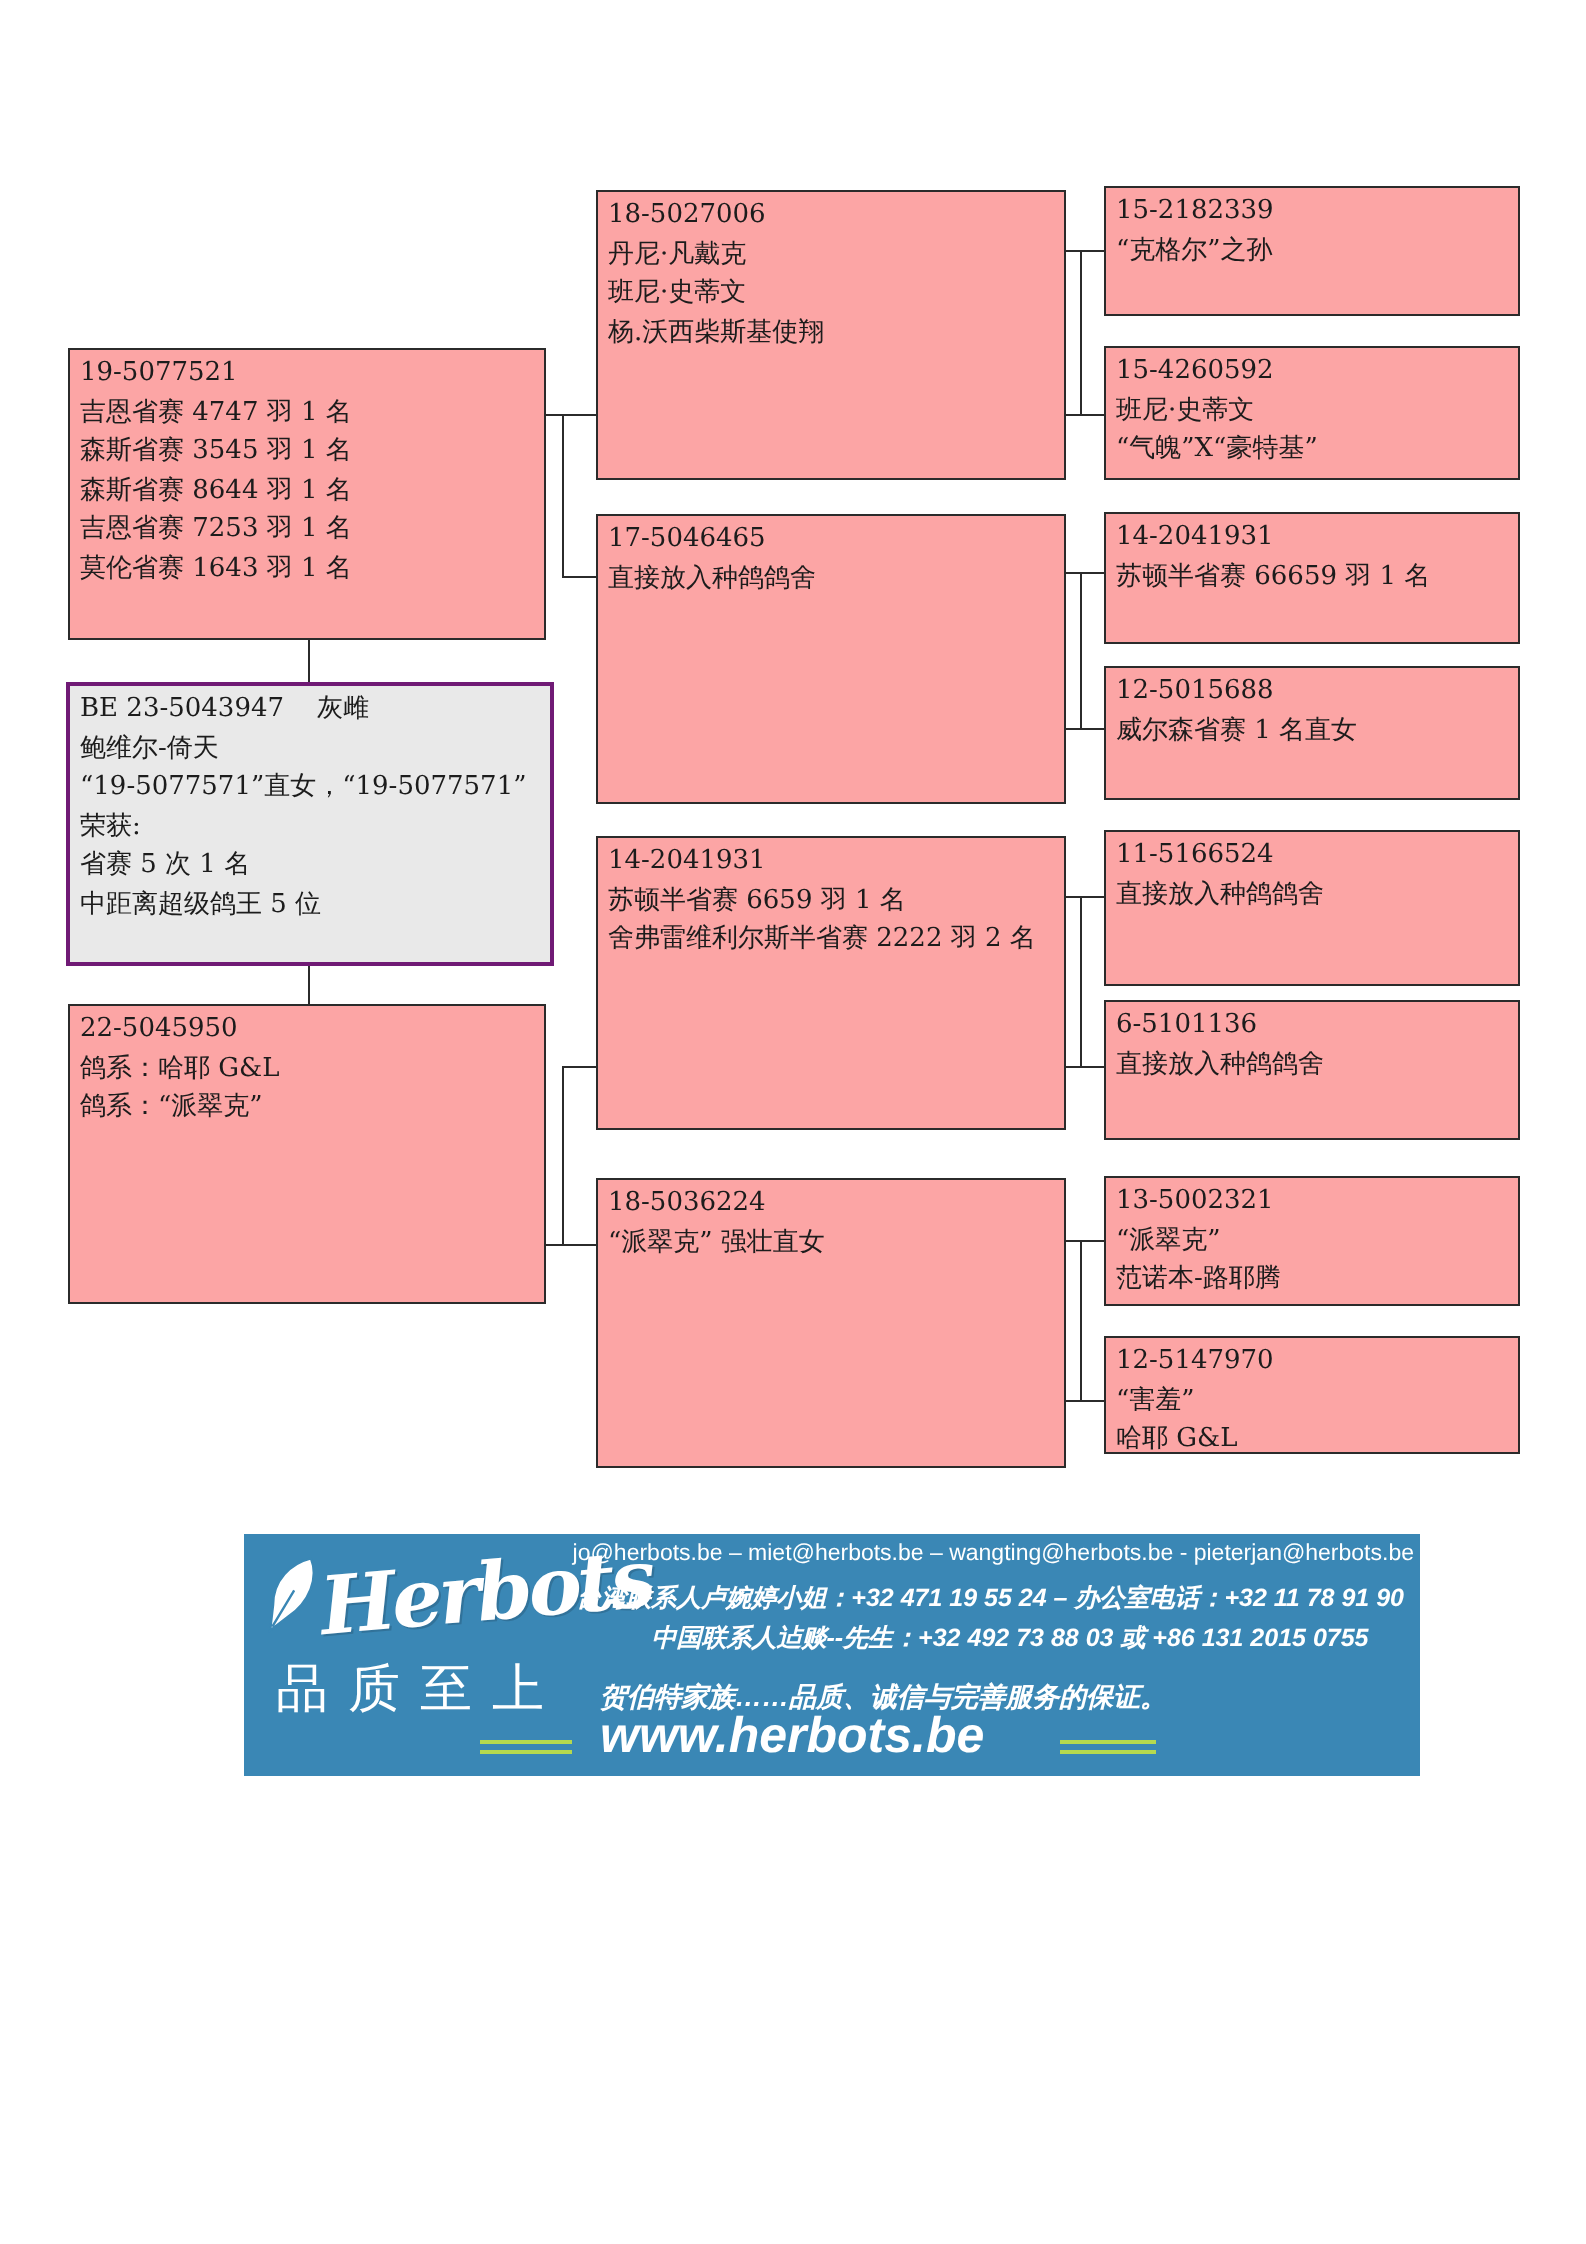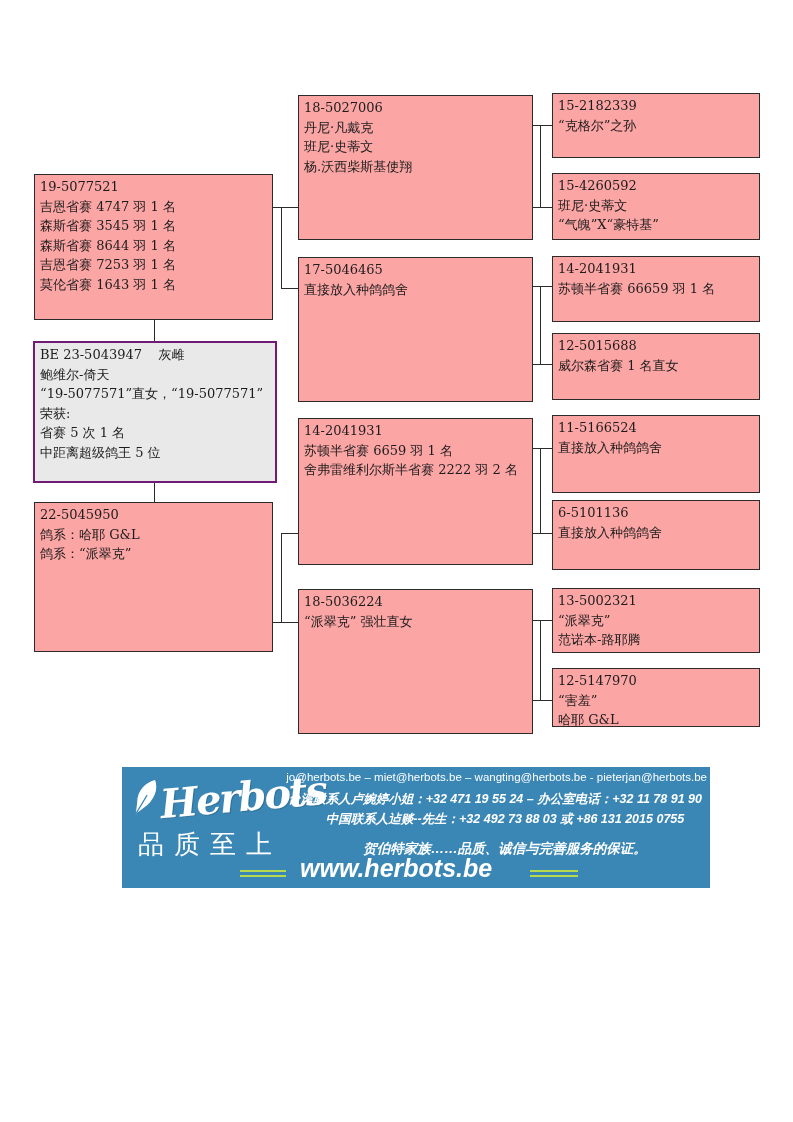--- a/index.html
+++ b/index.html
@@ -20,21 +20,21 @@
   .logo .feather{width:36px;height:36px;transform:rotate(-14deg);margin-right:-4px;}
   .logo .word{font-family:"DejaVu Serif","Liberation Serif",serif;font-style:italic;font-weight:bold;
               font-size:40px;color:#ffffff;transform:rotate(-5deg);letter-spacing:-2px;
               text-shadow:1px 1px 0 rgba(0,0,0,0.15);}
   .tagline{position:absolute;left:16px;top:60px;font-size:26px;letter-spacing:10px;color:#ffffff;}
   .emails{position:absolute;right:3px;top:4px;font-size:11.5px;font-weight:normal;white-space:nowrap;}
   .tw{position:absolute;right:8px;top:24px;font-size:12.5px;font-weight:bold;white-space:nowrap;
       font-style:italic;}
   .cn{position:absolute;left:178px;top:44px;width:410px;text-align:center;font-size:12.5px;
       font-weight:bold;white-space:nowrap;font-style:italic;}
-  .slogan{position:absolute;left:178px;top:73px;width:410px;text-align:center;font-size:13.5px;
+  .slogan{position:absolute;left:178px;top:73px;width:410px;font-size:13.5px;
       font-weight:bold;font-style:italic;}
   .url{position:absolute;left:178px;top:87px;font-size:25px;font-weight:bold;font-style:italic;
       color:#ffffff;}
   .dbl{position:absolute;top:103px;height:3px;border-top:2px solid #b5d94f;border-bottom:2px solid #b5d94f;}
   .dbl-l{left:118px;width:46px;}
   .dbl-r{left:408px;width:48px;}
 </style>
 </head>
 <body>
 

